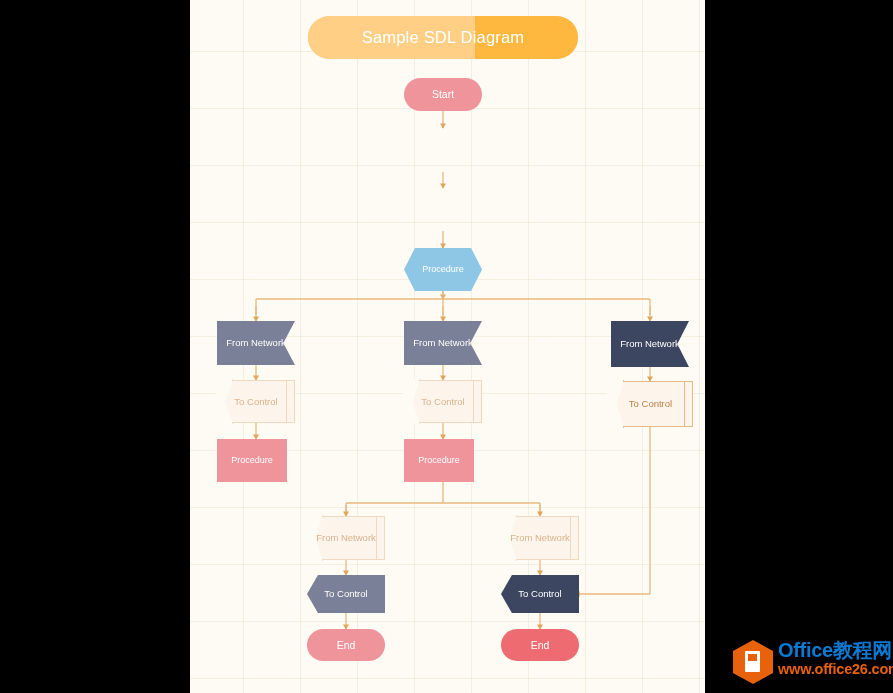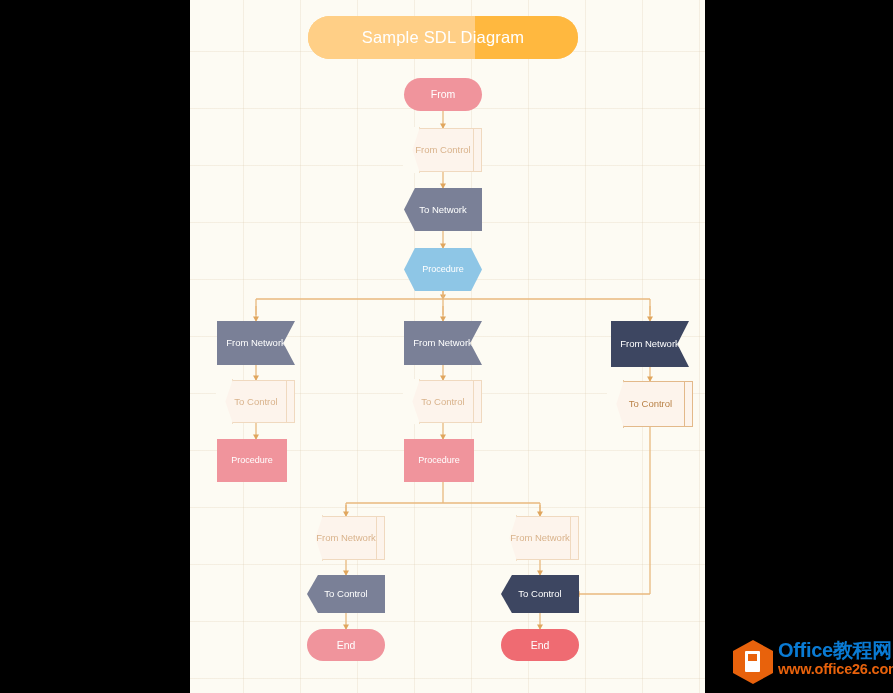--- a/index.html
+++ b/index.html
@@ -151,33 +151,24 @@
       </g>
     </svg>
 
     <div id="title-banner">
       <div class="fillA"></div>
       <div class="fillB"></div>
       <div id="title-text">Sample SDL Diagram</div>
     </div>
 
     <div class="node term pink" style="left:214px;top:78px;width:78px;height:33px;">
-      <span>From</span>
-    </div>
-
-    <div class="creamwrap" style="left:214px;top:128px;width:78px;height:44px;">
-      <div class="body"></div>
-      <div class="notch"></div>
-      <div class="bar"></div>
-      <div class="lbl">From Control</div>
-    </div>
-
-    <div class="node slate flagL" style="left:214px;top:188px;width:78px;height:43px;">
-      <span>To Network</span>
-    </div>
+      <span>Start</span>
+    </div>
+
+
 
     <div class="node hex" style="left:214px;top:248px;width:78px;height:43px;">
       <span>Procedure</span>
     </div>
 
     <div class="node slate flagR" style="left:27px;top:321px;width:78px;height:44px;">
       <span>From Network</span>
     </div>
     <div class="node slate flagR" style="left:214px;top:321px;width:78px;height:44px;">
       <span>From Network</span>

